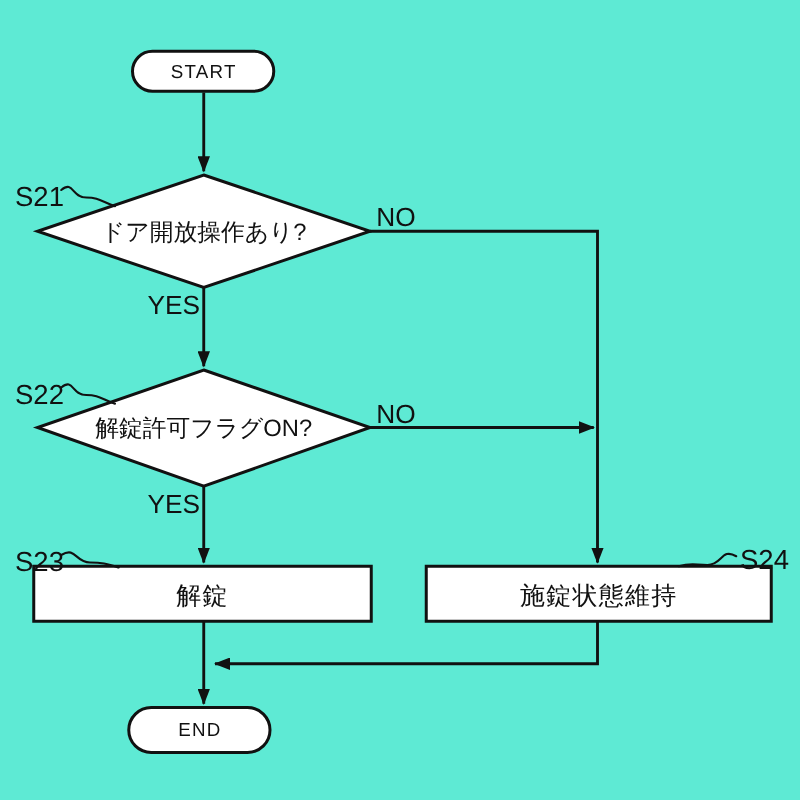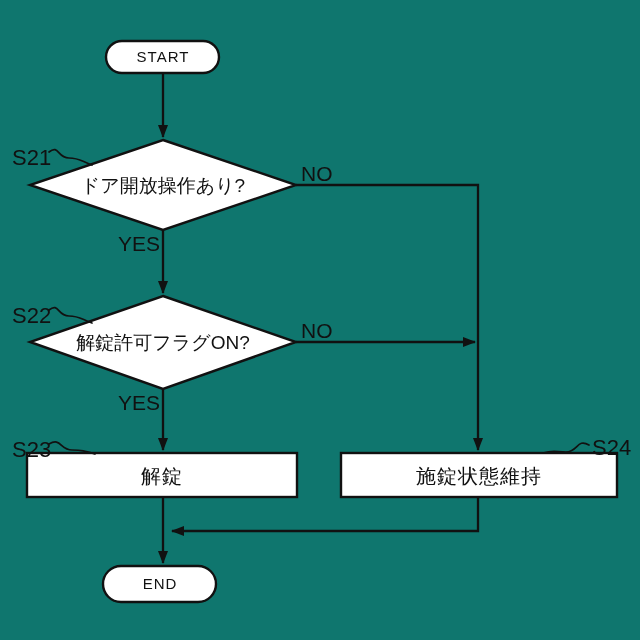--- a/index.html
+++ b/index.html
@@ -4,21 +4,21 @@
 <style>
   html, body {
     margin: 0;
     padding: 0;
     background: #ffffff;
   }
   .stage {
     position: relative;
     width: 640px;
     height: 640px;
-    background: #0f766e;
+    background: #5eead4;
     overflow: hidden;
   }
   svg { display: block; }
   .shape {
     fill: #ffffff;
     stroke: #111111;
     stroke-width: 2.4;
     stroke-linejoin: miter;
   }
   .edge {

